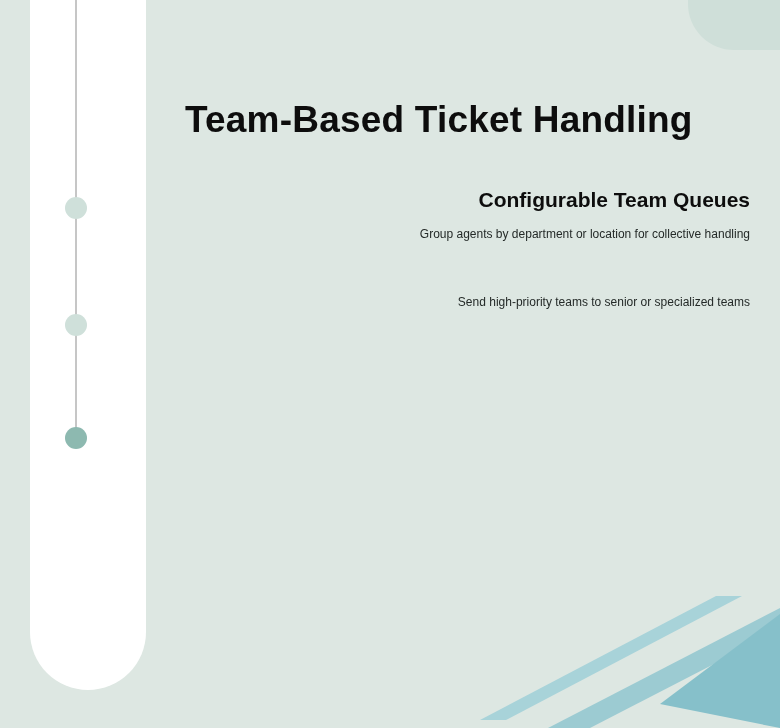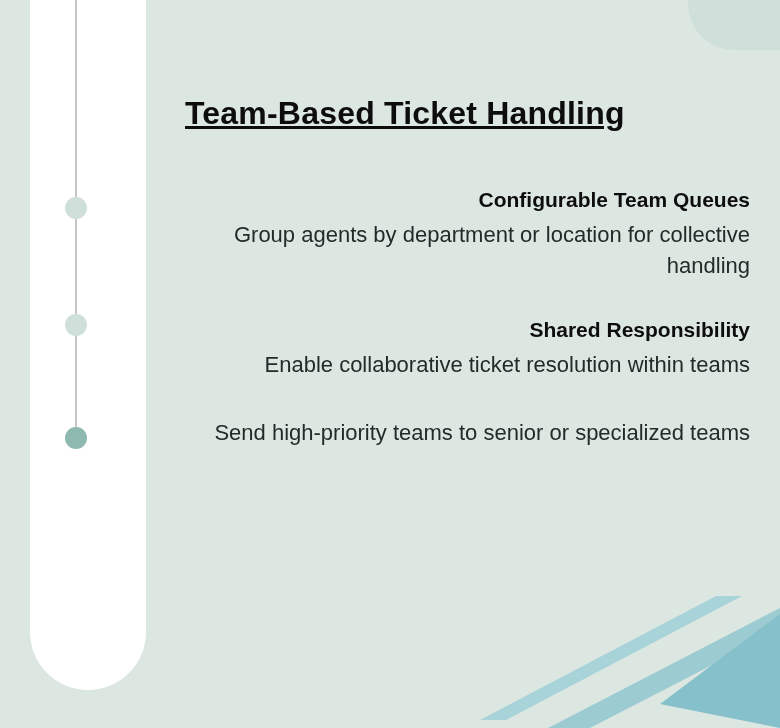--- a/index.html
+++ b/index.html
@@ -57,45 +57,44 @@
   }
   .timeline-dot.dot-1 { top: 197px; }
   .timeline-dot.dot-2 { top: 314px; }
   .timeline-dot.dot-3 { top: 427px; background: #8db9b0; }
 
   
   .page-title {
     position: absolute;
     left: 185px;
     top: 74px;
-    font-size: 32px;
+    font-size: 37px;
     font-weight: 700;
     letter-spacing: 0.2px;
     color: #0d0d0d;
-    text-decoration: underline;
   }
 
   .items {
     position: absolute;
     left: 165px;
     top: 188px;
     width: 585px;
     text-align: right;
   }
   .item {
     margin-bottom: 37px;
   }
   .item-heading {
     font-size: 21px;
     font-weight: 700;
     margin: 0 0 7px 0;
     color: #0d0d0d;
   }
   .item-body {
-    font-size: 22px;
+    font-size: 12px;
     line-height: 31px;
     margin: 0;
     color: #242a28;
   }
 
   
   .deco-br {
     position: absolute;
     right: 0;
     bottom: 0;
@@ -117,24 +116,20 @@
 <div class="timeline-dot dot-3"></div>
 
 <h1 class="page-title">Team-Based Ticket Handling</h1>
 
 <div class="items">
   <div class="item">
     <h2 class="item-heading">Configurable Team Queues</h2>
     <p class="item-body">Group agents by department or location for collective handling</p>
   </div>
   <div class="item">
-    <h2 class="item-heading">Shared Responsibility</h2>
-    <p class="item-body">Enable collaborative ticket resolution within teams</p>
-  </div>
-  <div class="item">
     <p class="item-body">Send high-priority teams to senior or specialized teams</p>
   </div>
 </div>
 
 <svg class="deco-br" viewBox="0 0 300 140" xmlns="http://www.w3.org/2000/svg">
   <polygon points="0,132 236,8 262,8 26,132" fill="#a8d3d9"></polygon>
   <polygon points="68,140 300,20 300,42 110,140" fill="#9ccbd2"></polygon>
   <polygon points="300,26 180,116 300,140" fill="#86c0ca"></polygon>
 </svg>
 

